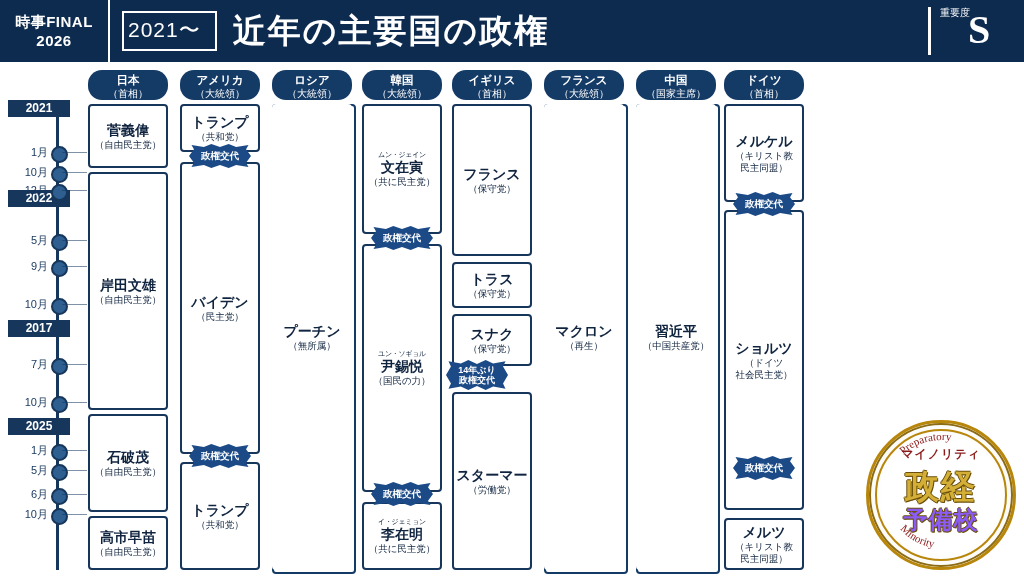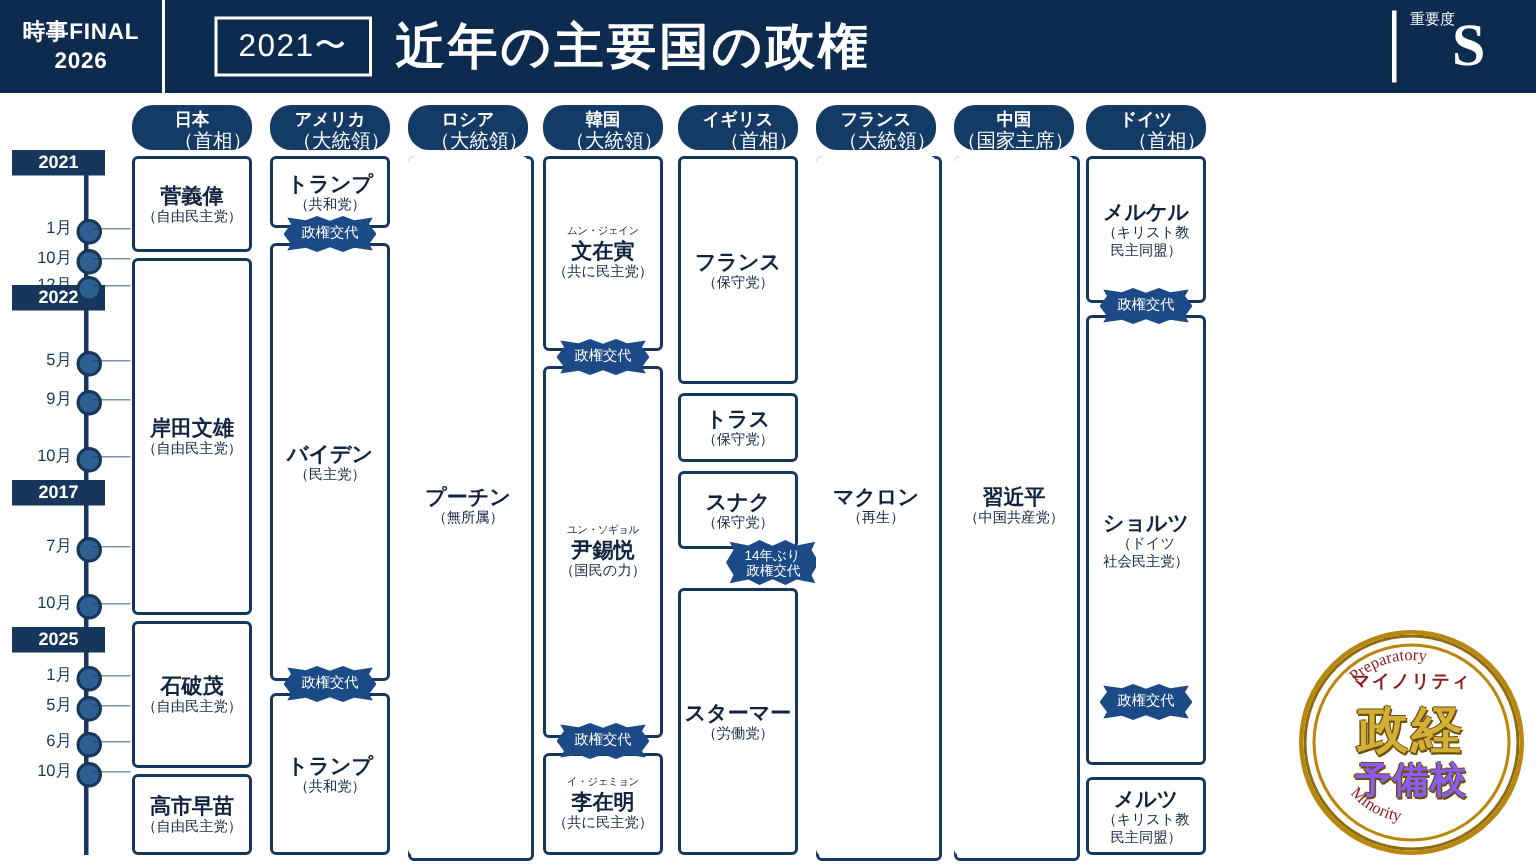--- a/index.html
+++ b/index.html
@@ -15,22 +15,22 @@
     background:#0d2a4f;
     display:flex;align-items:center;
   }
   #brand{
     width:108px;height:62px;display:flex;flex-direction:column;
     align-items:center;justify-content:center;color:#fff;
     border-right:2px solid #ffffff;
   }
   #brand div{font-weight:bold;font-size:15px;line-height:19px;letter-spacing:0.5px;}
   #era-box{
-    margin-left:33px;border:2px solid #ffffff;color:#ffffff;
-    font-size:21px;padding:3px 14px 5px 14px;letter-spacing:1px;
+    margin-left:12px;border:2px solid #ffffff;color:#ffffff;
+    font-size:21px;padding:3px 14px 5px 4px;letter-spacing:1px;
   }
   #main-title{
     color:#ffffff;font-size:33px;font-weight:bold;margin-left:16px;
     letter-spacing:2px;font-family:"Liberation Serif", serif;
   }
   #imp{
     position:absolute;right:10px;top:2px;width:86px;height:58px;
     display:flex;align-items:center;
   }
   #imp .bar{width:3px;height:48px;background:#ffffff;margin-right:6px;}
@@ -38,21 +38,21 @@
   #imp .s{color:#ffffff;font-size:40px;font-weight:bold;font-family:"Liberation Serif", serif;
           position:absolute;top:6px;left:40px;line-height:44px;}
   
   #board{position:absolute;left:0;top:62px;width:1024px;height:514px;background:#ffffff;}
   .col-head{
     position:absolute;background:#143a66;color:#ffffff;text-align:center;
     border-radius:14px;font-size:11px;line-height:13px;padding-top:4px;
     height:26px;
   }
   .col-head .c{font-weight:bold;font-size:11.5px;}
-  .col-head .r{font-size:13px;text-align:right;}
+  .col-head .r{font-size:10px;}
   
   .col-frame{position:absolute;border:2px solid #143a66;border-radius:4px;background:#ffffff;}
   
   #tl-line{position:absolute;left:56px;top:40px;width:3px;height:468px;background:#16365c;}
   .yr{
     position:absolute;left:8px;width:62px;height:17px;background:#16365c;color:#ffffff;
     font-size:12px;font-weight:bold;text-align:center;line-height:17px;
   }
   .mo{
     position:absolute;left:4px;width:44px;color:#16365c;font-size:11px;
@@ -68,22 +68,22 @@
     position:absolute;border:2px solid #16365c;border-radius:4px;background:#ffffff;
     text-align:center;display:flex;flex-direction:column;align-items:center;
     justify-content:center;box-sizing:border-box;
   }
   .leader .nm{font-weight:bold;font-size:14px;color:#10243f;line-height:17px;}
   .leader .pt{font-size:9.5px;color:#10243f;line-height:12px;}
   .leader .ruby{font-size:7px;color:#10243f;line-height:8px;letter-spacing:-0.3px;}
   
   .burst{
     position:absolute;width:62px;height:24px;color:#ffffff;font-size:9.5px;
-    font-weight:normal;display:flex;align-items:center;justify-content:center;
-    background:#1b4a86;text-align:right;line-height:10px;
+    font-weight:bold;display:flex;align-items:center;justify-content:center;
+    background:#1b4a86;text-align:center;line-height:10px;
     clip-path:polygon(0% 50%,8% 22%,4% 4%,24% 12%,36% 0%,50% 13%,64% 0%,76% 12%,96% 4%,92% 22%,100% 50%,92% 78%,96% 96%,76% 88%,64% 100%,50% 87%,36% 100%,24% 88%,4% 96%,8% 78%);
   }
   .burst.tall{height:30px;font-size:9px;}
   
   #logo{position:absolute;right:8px;bottom:6px;width:150px;height:150px;}
   #logo .ring{
     position:absolute;inset:0;border-radius:50%;border:3px solid #b8860b;
     box-shadow:0 0 0 2px #8b6b14 inset;
     background:radial-gradient(circle at 50% 50%, #ffffff 58%, #f3ecd9 100%);
   }
@@ -285,21 +285,21 @@
     <div class="pt">（保守党）</div>
   </div>
   <div class="leader" style="left:452px;top:252px;width:80px;height:52px">
     <div class="nm">スナク</div>
     <div class="pt">（保守党）</div>
   </div>
   <div class="leader" style="left:452px;top:330px;width:80px;height:178px">
     <div class="nm">スターマー</div>
     <div class="pt">（労働党）</div>
   </div>
-  <div class="burst tall" style="left:484px;top:298px">
+  <div class="burst tall" style="left:446px;top:298px">
     <span style="display:block">
       <span>14年ぶり</span><br>
       <span>政権交代</span>
     </span>
   </div>
 
   <div class="leader" style="left:544px;top:42px;width:80px;height:466px;border:none">
     <div class="nm">マクロン</div>
     <div class="pt">（再生）</div>
   </div>

